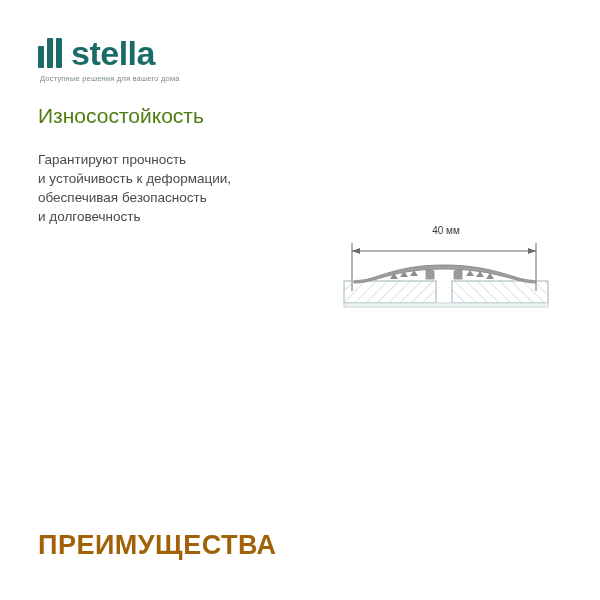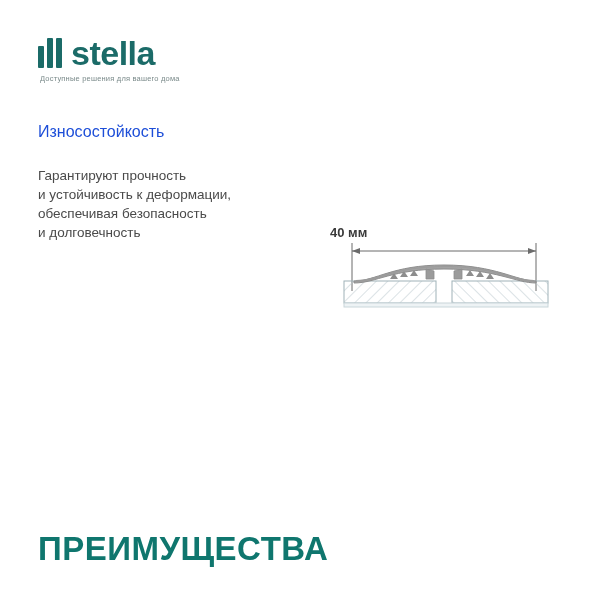--- a/index.html
+++ b/index.html
@@ -67,24 +67,24 @@
     position: absolute;
     left: 38px;
     top: 102px;
     width: 300px;
   }
   .feature {
     margin-bottom: 22px;
   }
   .feature:last-child { margin-bottom: 0; }
   .feature-title {
-    font-size: 16px;
-    color: #1d4ed8;
+    font-size: 21px;
+    color: #4d7c0f;
     font-weight: normal;
-    margin: 18px 0 9px 0;
+    margin: 2px 0 9px 0;
     line-height: 24px;
   }
   .feature-body {
     font-size: 13.5px;
     color: #4a4a4a;
     line-height: 19px;
     white-space: pre-line;
     margin: 0;
   }
 
@@ -97,33 +97,34 @@
     height: 100px;
   }
   .diagram svg {
     display: block;
   }
   .dim-label {
     position: absolute;
     left: 0;
     top: 0;
     width: 232px;
-    font-size: 13px;
-    font-weight: bold;
+    text-align: center;
+    font-size: 10px;
+    font-weight: normal;
     color: #3a3a3a;
   }
 
   
   .footer-title {
     position: absolute;
     left: 38px;
     top: 530px;
-    font-size: 33px;
+    font-size: 27px;
     font-weight: bold;
-    color: #0f766e;
+    color: #a16207;
     letter-spacing: 0.5px;
   }
 </style>
 </head>
 <body>
 
 <div class="page">
 
   <div class="logo-block">
     <div class="logo-row">

